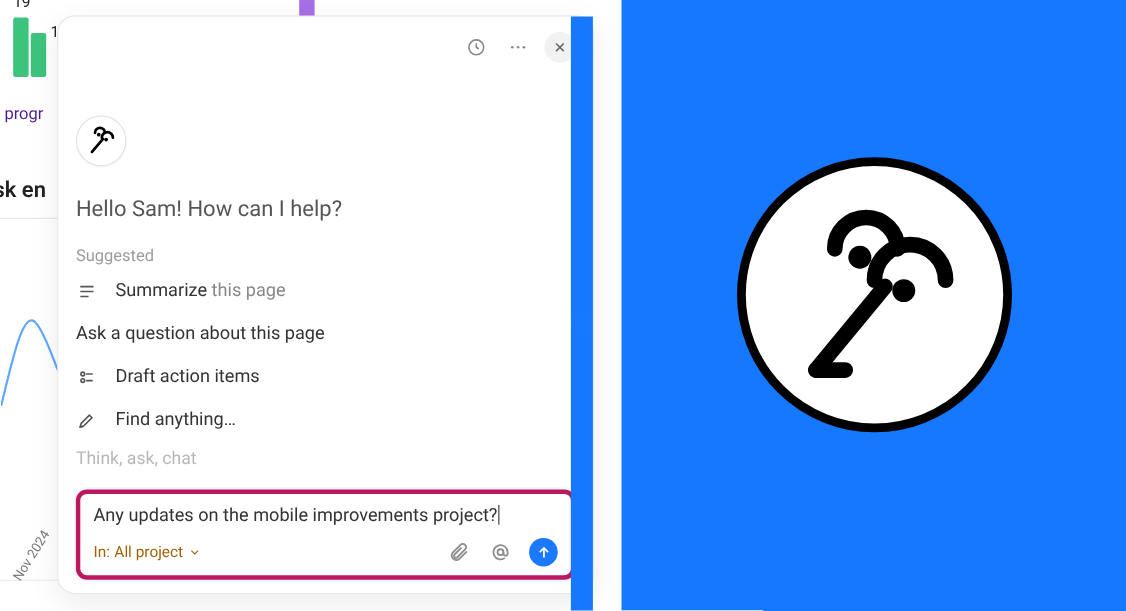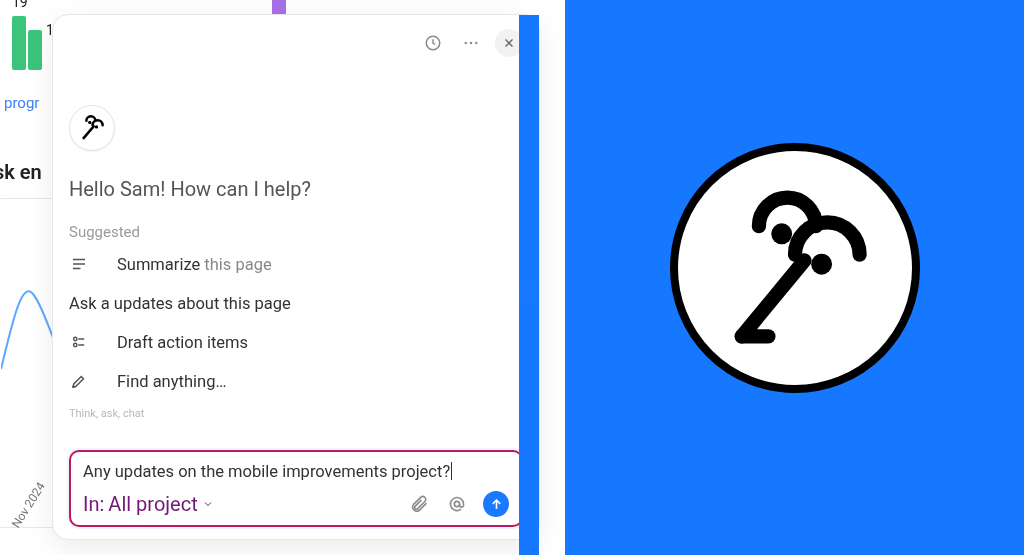--- a/index.html
+++ b/index.html
@@ -16,21 +16,21 @@
     position: absolute; left: 12px; top: -10px; width: 300px; height: 90px;
   }
   .bar { position: absolute; bottom: 10px; width: 14px; border-radius: 2px; }
   .bar.green { background: #3cc47c; }
   .bar.purple { background: #a770e6; }
   .bar1 { left: 0px; height: 54px; }
   .bar2 { left: 16px; height: 40px; }
   .bar3 { left: 260px; height: 78px; } 
   .num19 { position: absolute; left: 0px; top: 4px; font-size: 14px; color: #222; }
   .num10 { position: absolute; left: 34px; top: 32px; font-size: 14px; color: #222; }
-  .bg-label { position: absolute; left: 4px; top: 94px; font-size: 15px; color: #3b82f6; }
+  .bg-label { position: absolute; left: 4px; top: 94px; font-size: 15px; color: #4c1d95; }
   .bg-heading { position: absolute; left: -6px; top: 160px; font-size: 20px; font-weight: 650; color: #222; white-space: nowrap; }
   .bg-chart-card {
     position: absolute; left: -6px; top: 198px; width: 220px; height: 330px;
     border: 1px solid #e8e8e8; border-radius: 8px; background: #fff;
   }
   .bg-line {
     position: absolute; left: 6px; top: 40px; width: 200px; height: 160px;
   }
   .months-row { position:absolute; bottom:4px; left:10px; width:300px; }
   .months-row span { position:absolute; font-size:12px; color:#777; transform: rotate(-58deg); transform-origin: left top; }
@@ -54,38 +54,38 @@
   .hdr-btn.close { background: #f2f2f2; border-radius: 50%; color: #666; }
   .panel-body { flex: 1 1 auto; overflow: hidden; padding-top: 48px; }
   .face-avatar {
     width: 46px; height: 46px; border-radius: 50%; background: #fff; border: 1px solid #e2e2e2;
     box-shadow: 0 1px 2px rgba(0,0,0,0.06);
     display: flex; align-items: center; justify-content: center; margin-bottom: 26px;
   }
   .greeting { font-size: 20px; color: #555; margin-bottom: 22px; }
   .suggested { font-size: 15px; color: #9b9b9b; margin-bottom: 4px; }
   .sugg-item {
-    display: flex; gap: 28px; padding: 10px 0;
+    display: flex; align-items: center; gap: 16px; padding: 10px 0;
     font-size: 16.5px; color: #333; cursor: pointer;
   }
   .sugg-item .icon { width: 20px; display: flex; justify-content: center; color: #555; }
   .sugg-item .icon.blue { color: #1b79ff; }
   .sugg-item .label .muted { color: #888; }
-  .hint { font-size: 11px; color: #b8b8b8; margin-top: 6px; }
+  .hint { font-size: 16px; color: #b8b8b8; margin-top: 6px; }
 
   .input-card {
-    border: 2px solid #be185d; border-radius: 10px; padding: 10px 12px 8px 12px;
+    border: 4px solid #be185d; border-radius: 10px; padding: 10px 12px 8px 12px;
     box-shadow: 0 0 0 2px rgba(60,120,255,0.08);
     background: #fff; margin-top: 8px;
   }
   .cursor { display: inline-block; width: 1px; height: 18px; background: #333; vertical-align: -3px; margin-left: 1px; }
   .input-tools {
     display: flex; align-items: center; justify-content: space-between; margin-top: 10px;
   }
-  .scope { font-size: 20px; color: #701a75; display: flex; align-items: center; gap: 4px; cursor: pointer; }
+  .scope { font-size: 14px; color: #a16207; display: flex; align-items: center; gap: 4px; cursor: pointer; }
   .tool-icons { display: flex; align-items: center; gap: 14px; }
   .tool-btn { width: 24px; height: 24px; display:flex; align-items:center; justify-content:center; color:#8d8d8d; cursor:pointer; }
   .send-btn { width: 26px; height: 26px; border-radius: 50%; background: #1b79ff; color: #fff; display:flex; align-items:center; justify-content:center; cursor:pointer; }
 
   
   .blue {
     position: absolute; right: 0; top: 0; width: 459px; height: 555px;
     background: #1677ff;
     display: flex; align-items: center; justify-content: center;
   }
@@ -177,21 +177,21 @@
 
       <div class="sugg-item">
         <span class="icon blue">
           <svg width="18" height="18" viewBox="0 0 24 24" fill="none" stroke="currentColor" stroke-width="2">
               <circle cx="12" cy="12" r="9"></circle>
               <path d="M9.5 9a2.5 2.5 0 1 1 3.5 2.3c-.9.4-1.5 1-1.5 2"></path>
               <circle cx="11.5" cy="17" r="1" fill="currentColor" stroke="none"></circle>
             </svg>
         </span>
         <span class="label">
-          <span>Ask a updates about this page</span><span class="muted"></span>
+          <span>Ask a question about this page</span><span class="muted"></span>
         </span>
       </div>
 
       <div class="sugg-item">
         <span class="icon">
           <svg width="18" height="18" viewBox="0 0 24 24" fill="none" stroke="currentColor" stroke-width="2">
               <circle cx="7" cy="8" r="2.2"></circle>
               <path d="M11 8h8"></path>
               <circle cx="7" cy="16" r="2.2"></circle>
               <path d="M11 16h8"></path>

